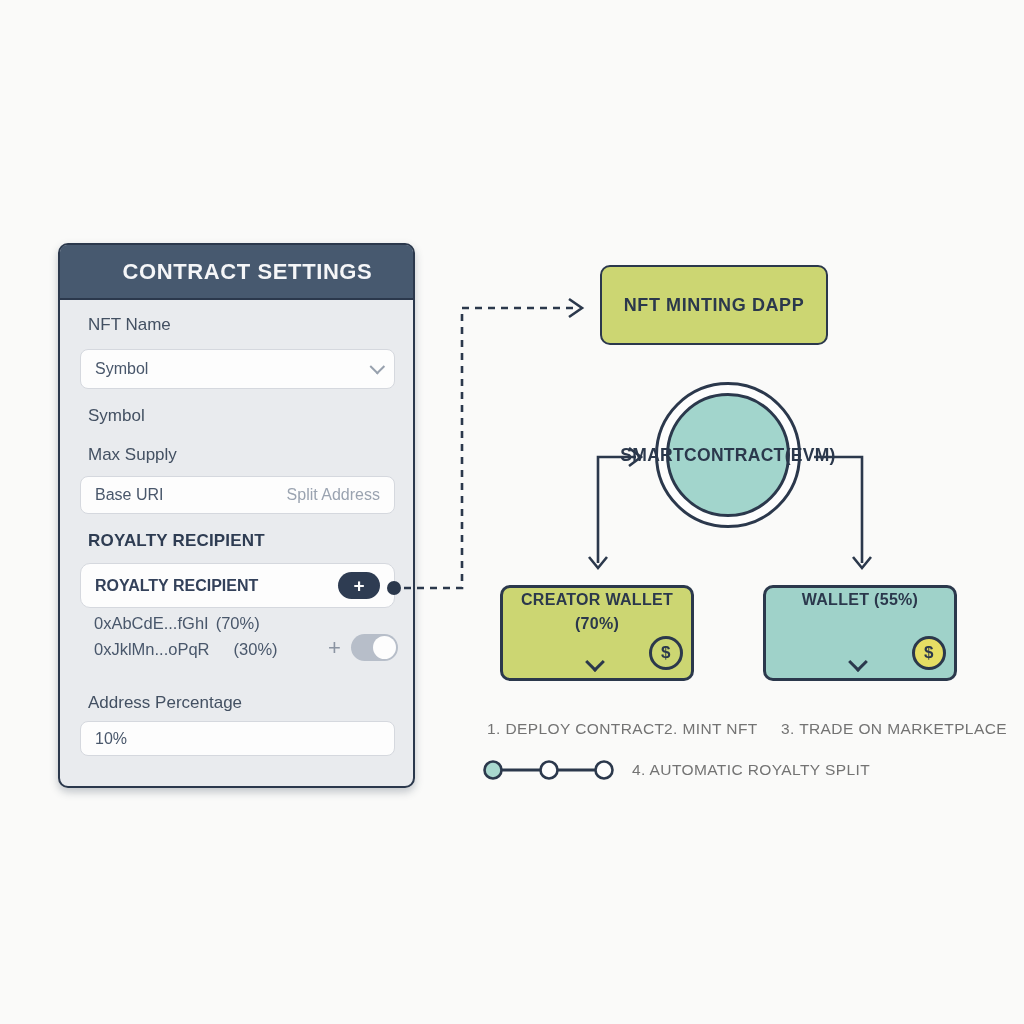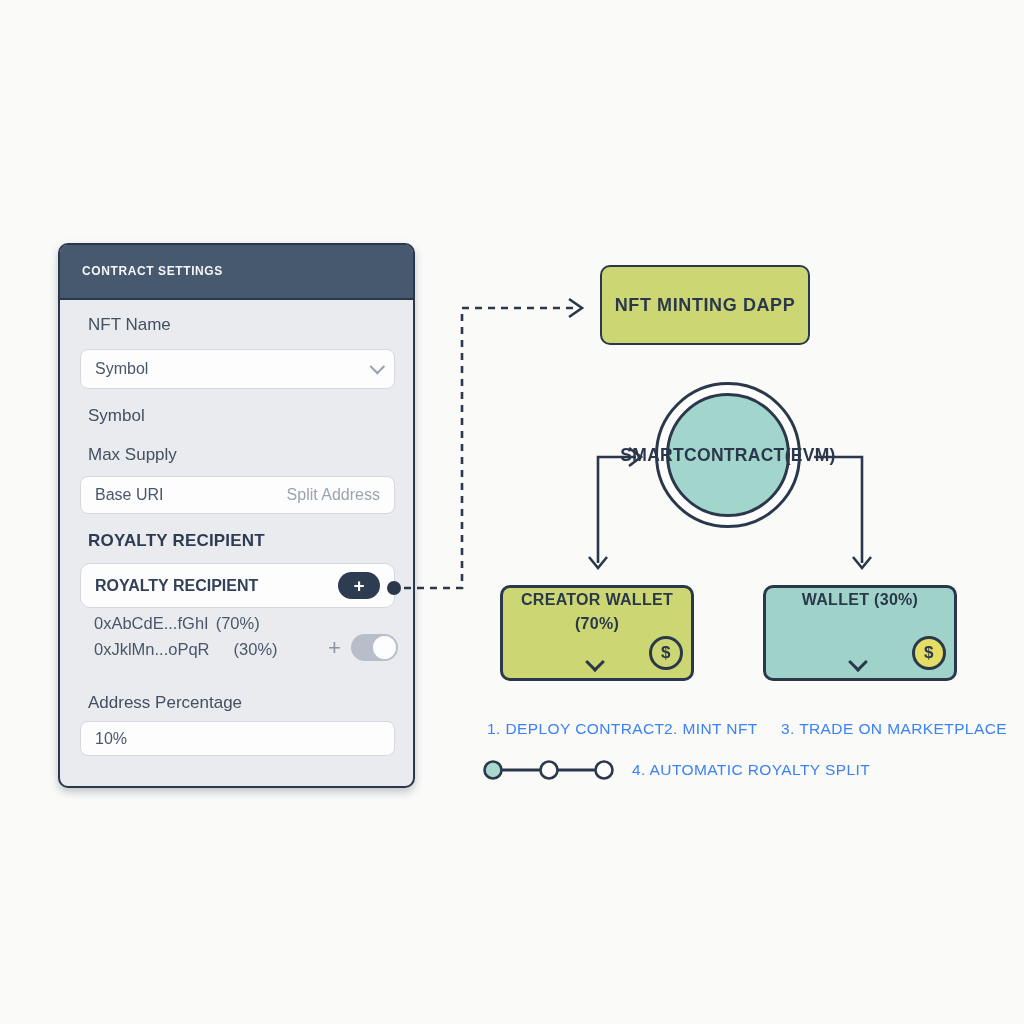--- a/index.html
+++ b/index.html
@@ -19,22 +19,22 @@
     background:#e9ebee;
     border:2px solid #2b384c;
     border-radius:10px;
     box-shadow:0 4px 8px rgba(43,56,76,.28);
   }
   .panel__header {
     position:absolute; left:0; right:0; top:0; height:55px;
     background:#47596f;
     border-bottom:2px solid #2b384c;
     border-radius:7px 7px 0 0;
-    color:#f5f6f8; font-size:12px; font-weight:bold; letter-spacing:.6px;
-    line-height:53px; padding-left:22px;
+    color:#f5f6f8; font-size:22px; font-weight:bold; letter-spacing:.6px;
+    line-height:53px; padding-left:22px;text-align:center;
   }
   .lbl {
     position:absolute; left:28px; font-size:17px; color:#435062;
   }
   .lbl--bold { font-weight:bold; color:#2e3c52; letter-spacing:.2px; }
   .field {
     position:absolute; left:20px; width:315px;
     background:#fdfdfd;
     border:1px solid #d5d8de;
     border-radius:8px;
@@ -83,21 +83,21 @@
   .field--double  { top:231px; height:38px; }
   .lbl--royrec    { top:286px; }
   .field--recipient { top:318px; height:45px; }
   .addr--first    { top:369px; }
   .addr--second   { top:395px; }
   .lbl--rp        { top:448px; }
   .field--plain   { top:476px; height:35px; }
 
   
   .dapp-box {
-    position:absolute; left:600px; top:265px; width:210px; height:80px;
+    position:absolute; left:600px; top:265px; width:228px; height:80px;
     background:#ccd672; border:2.5px solid #2b384c; border-radius:10px;
     display:flex; align-items:center; justify-content:center;
     font-size:18px; font-weight:bold; letter-spacing:.6px; color:#2b384c;
   }
   .circle-outer {
     position:absolute; left:655px; top:382px; width:146px; height:146px;
     border:3px solid #2b384c; border-radius:50%; background:#fdfdfd;
     display:flex; align-items:center; justify-content:center;
   }
   .circle-inner {
@@ -125,21 +125,21 @@
     position:absolute; right:8px; bottom:8px;
     width:34px; height:34px; border-radius:50%;
     border:3px solid #2b384c;
     font-size:17px; font-weight:bold; color:#2b384c;
     display:flex; align-items:center; justify-content:center;
   }
   .coin--yellow { background:#e6de64; }
 
   
   .step-label {
-    position:absolute; font-size:15.5px; color:#3b82f6; letter-spacing:.4px;
+    position:absolute; font-size:15.5px; color:#737373; letter-spacing:.4px;
     white-space:nowrap;
   }
   .step--1 { left:487px; top:720px; }
   .step--2 { left:664px; top:720px; }
   .step--3 { left:781px; top:720px; }
   .step--4 { left:632px; top:761px; }
 
   svg.overlay { position:absolute; inset:0; pointer-events:none; }
 </style>
 </head>
@@ -226,21 +226,21 @@
   </div>
 
   <div class="wallet-box wallet-box--creator">
     <div>CREATOR WALLET</div>
     <div>(70%)</div>
     <span class="wallet-chev"></span>
     <span class="coin">$</span>
   </div>
 
   <div class="wallet-box wallet-box--collab">
-    <div>WALLET (30%)</div>
+    <div>WALLET (55%)</div>
     <span class="wallet-chev"></span>
     <span class="coin coin--yellow">$</span>
   </div>
 
   <span class="step-label step--1">1. DEPLOY CONTRACT</span>
   <span class="step-label step--2">2. MINT NFT</span>
   <span class="step-label step--3">3. TRADE ON MARKETPLACE</span>
   <span class="step-label step--4">4. AUTOMATIC ROYALTY SPLIT</span>
 
 </div>

